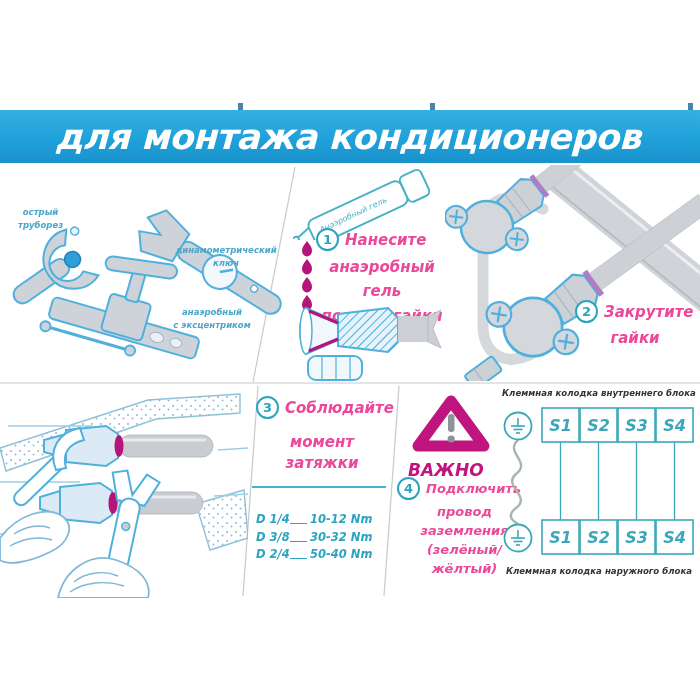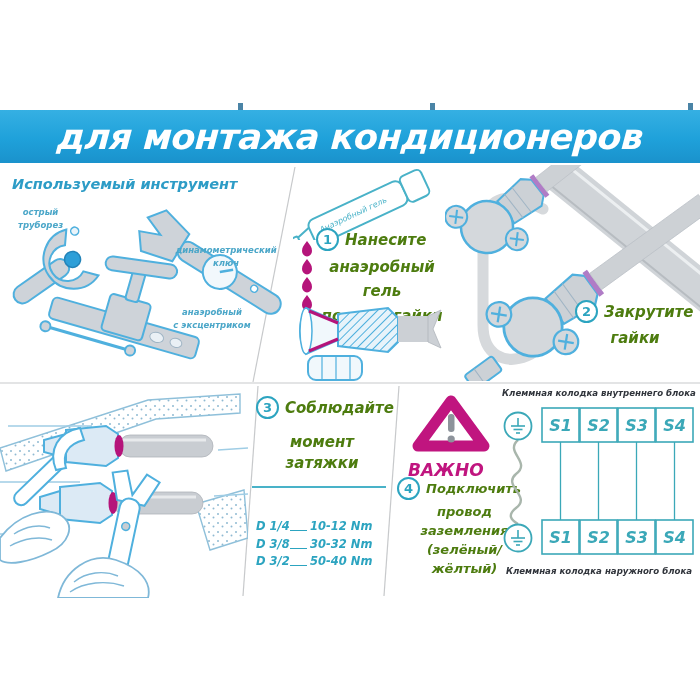--- a/index.html
+++ b/index.html
@@ -10,34 +10,34 @@
   .banner{position:absolute;left:0;top:110px;width:700px;height:53px;
     background:linear-gradient(180deg,#35b0e3 0%,#1fa1da 55%,#1a92cc 100%);
     display:flex;align-items:center;justify-content:center;}
   .banner span{color:#ffffff;font-size:35px;font-weight:bold;letter-spacing:-.5px;transform:skewX(-4deg);}
   .tab{position:absolute;width:5px;height:8px;background:#2a6e96;opacity:.85;}
   .ml{white-space:pre-line;text-align:center;}
   .stepline{display:flex;align-items:center;}
   .stepnum{width:19px;height:19px;border:2px solid #2ca4c0;border-radius:50%;
     color:#2ca4c0;font-weight:bold;font-size:13px;line-height:1;display:inline-flex;
     align-items:center;justify-content:center;font-style:normal;flex:none;margin-right:6px;background:#fff;}
-  .steptext{font-size:15px;font-weight:bold;color:#4d7c0f;}
+  .steptext{font-size:15px;font-weight:bold;color:#ec4899;}
 
   .tools-title{position:absolute;left:12px;top:176px;font-size:14.5px;font-weight:bold;color:#2d9cc6;}
   .tool-label{position:absolute;font-size:8.5px;font-weight:600;color:#4aa6c8;line-height:1.5;}
 
   .s1text{position:absolute;left:316px;top:228px;width:132px;}
   .s1rest{margin-top:4px;line-height:1.62;}
   .s2text{position:absolute;left:575px;top:300px;width:120px;}
   .s2rest{margin-top:4px;line-height:1.5;}
 
   .s3panel{position:absolute;left:256px;top:396px;width:132px;}
   .s3rest{margin-top:13px;line-height:1.4;}
   .rule3{border:none;border-top:2px solid #49b2c8;margin:12px 0 0 -4px;width:134px;}
-  .ttable{margin-top:28px;}
+  .ttable{margin-top:21px;}
   .trow{display:flex;align-items:flex-end;height:17.4px;font-size:11.5px;font-weight:bold;color:#2ca4c0;}
   .tsize{width:34px;flex:none;}
   .tlead{width:17px;flex:none;border-bottom:1.5px solid #2ca4c0;margin:0 3px 2px 0;height:8px;}
 
   .warnbox{position:absolute;left:408px;top:392px;width:86px;text-align:left;}
   .warnlabel{margin-top:2px;font-size:17px;font-weight:bold;color:#c0157f;}
   .s4text{position:absolute;left:397px;top:477px;width:135px;}
   .s4rest{margin-top:3px;line-height:1.45;font-size:12.5px;}
   .s4text .steptext{font-size:13px;}
 
@@ -57,21 +57,20 @@
     <span>для монтажа кондиционеров</span>
   </div>
 
   <svg style="left:0;top:0;" width="700" height="700">
     <line x1="0" y1="383" x2="700" y2="383" stroke="#c7c9cb" stroke-width="1.2"></line>
     <line x1="295" y1="167" x2="253" y2="382" stroke="#c7c9cb" stroke-width="1.2"></line>
     <line x1="258" y1="386" x2="243" y2="596" stroke="#c7c9cb" stroke-width="1.2"></line>
     <line x1="399" y1="386" x2="384" y2="596" stroke="#c7c9cb" stroke-width="1.2"></line>
   </svg>
 
-  <div class="tools-title">Используемый инструмент</div>
 
   <svg style="left:6px;top:192px;" width="282" height="188" viewBox="0 0 282 188">
     <g transform="translate(60,72) rotate(-35)">
       <rect x="-62" y="-9" width="64" height="18" rx="9" fill="#ced3d9" stroke="#4fb0de" stroke-width="2"></rect>
       <path d="M20,-28 A30,30 0 1,0 20,28 L10,16 A18,18 0 1,1 10,-16 Z" fill="#ced3d9" stroke="#4fb0de" stroke-width="2"></path>
       <circle cx="8" cy="0" r="8" fill="#2e9fd8" stroke="#2383b8" stroke-width="1.5"></circle>
       <circle cx="26" cy="-22" r="4" fill="#eaf4fa" stroke="#4fb0de" stroke-width="1.5"></circle>
     </g>
     <g transform="translate(185,62) rotate(32)">
       <rect x="-14" y="-10" width="118" height="20" rx="10" fill="#ced3d9" stroke="#4fb0de" stroke-width="2"></rect>
@@ -265,21 +264,21 @@
         <span class="tsize">D 1/4</span>
         <span class="tlead"></span>
         <span>10-12 Nm</span>
       </div>
       <div class="trow">
         <span class="tsize">D 3/8</span>
         <span class="tlead"></span>
         <span>30-32 Nm</span>
       </div>
       <div class="trow">
-        <span class="tsize">D 3/2</span>
+        <span class="tsize">D 2/4</span>
         <span class="tlead"></span>
         <span>50-40 Nm</span>
       </div>
     </div>
   </div>
 
   <div class="warnbox">
     <svg style="position:static;" width="86" height="62" viewBox="0 0 86 62">
       <path d="M43,9 L76,54 L10,54 Z" fill="#ffffff" stroke="#c0157f" stroke-width="11" stroke-linejoin="round"></path>
       <rect x="40" y="22" width="6.5" height="18" rx="3" fill="#8d939b"></rect>

